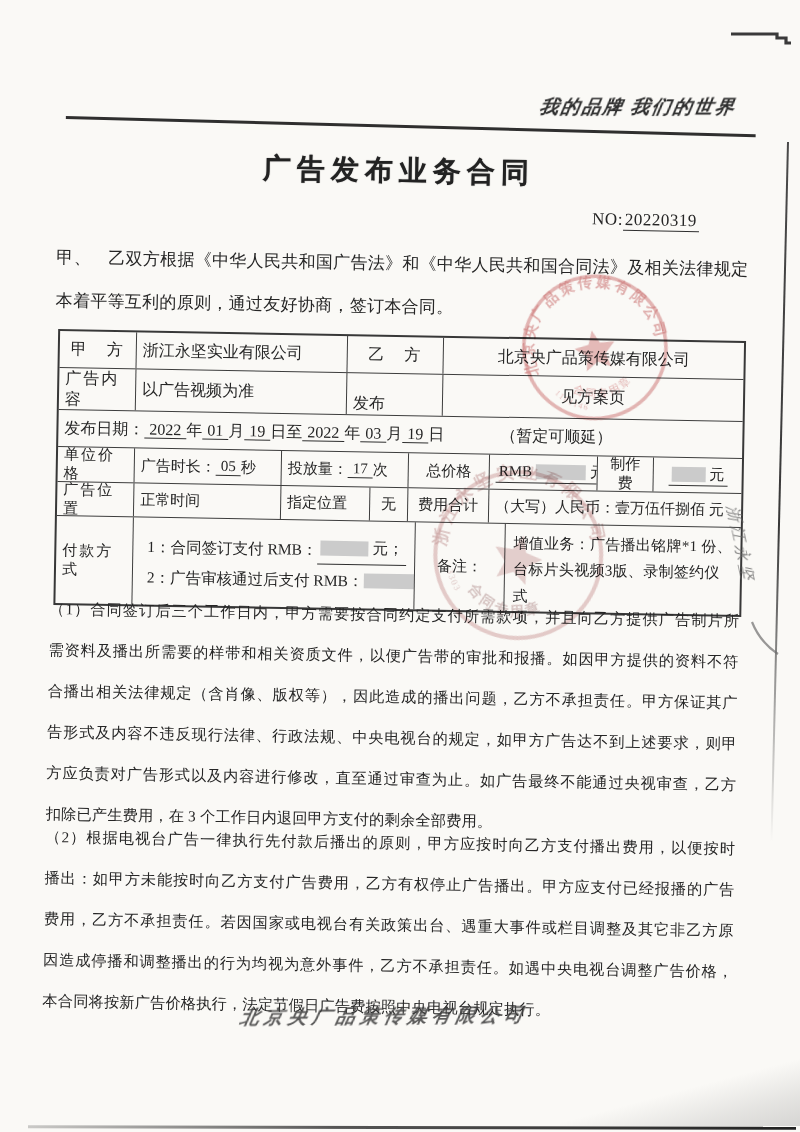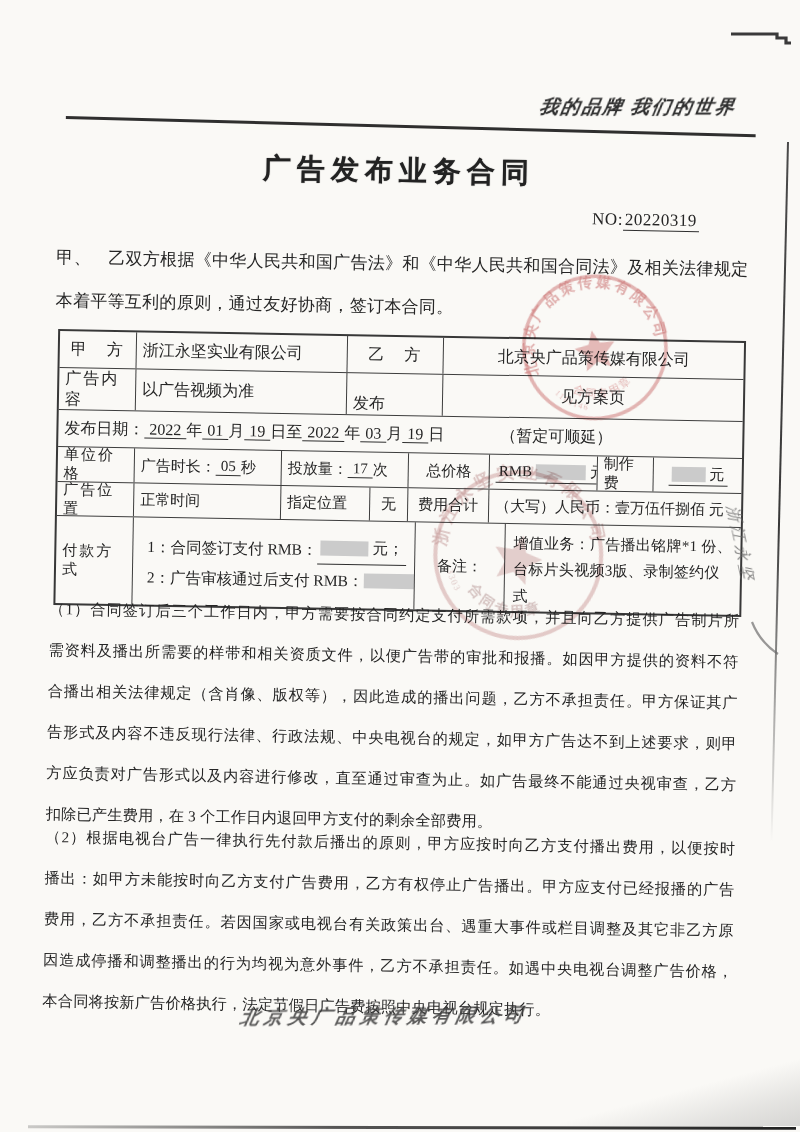--- a/index.html
+++ b/index.html
@@ -37,21 +37,21 @@
   .row{display:flex;border-top:1.6px solid #3d3d3d;}
   .row:first-child{border-top:none;}
   .cell{box-sizing:border-box;border-left:1.6px solid #3d3d3d;padding:0 6px;display:flex;align-items:center;font-size:16px;overflow:hidden;}
   .cell:first-child{border-left:none;}
   .cell.lab{justify-content:center;letter-spacing:2px;}
   .cell.ctr{justify-content:center;}
   .r1{height:36px;} .r2{height:41px;} .r3{height:36px;}
   .r4{height:34px;} .r5{height:33px;} .r6{height:87px;}
   .w76{width:76px;flex:none;} .w211{width:211px;flex:none;} .w96{width:96px;flex:none;}
   .w147{width:147px;flex:none;} .w127{width:127px;flex:none;} .w81{width:81px;flex:none;}
-  .w108{width:108px;flex:none;} .w56{width:56px;flex:none;} .w89{width:89px;flex:none;}
+  .w108{width:108px;flex:none;} .w56{width:56px;flex:none;text-align:center;} .w89{width:89px;flex:none;}
   .w38{width:38px;flex:none;} .w282{width:282px;flex:none;} .w90{width:90px;flex:none;}
   .fx{flex:1;}
   .sm{font-size:15px;}
   .wrap2{display:inline-block;width:2.3em;line-height:1.25;margin-top:39px;}
   .u{border-bottom:1.5px solid #2f2f2f;padding:0 5px;display:inline-block;line-height:1.1;}
   .uw{border-bottom:1.5px solid #2f2f2f;display:inline-flex;align-items:center;gap:4px;padding:0 3px 1px 3px;}
   .redact{display:inline-block;background:#cbcbcb;height:15px;vertical-align:-2px;}
   .gap{display:inline-block;width:56px;}
   .pay{display:block !important;padding:12px 10px 0 14px !important;}
   .pay .pl{line-height:30px;font-size:15.5px;white-space:nowrap;}

